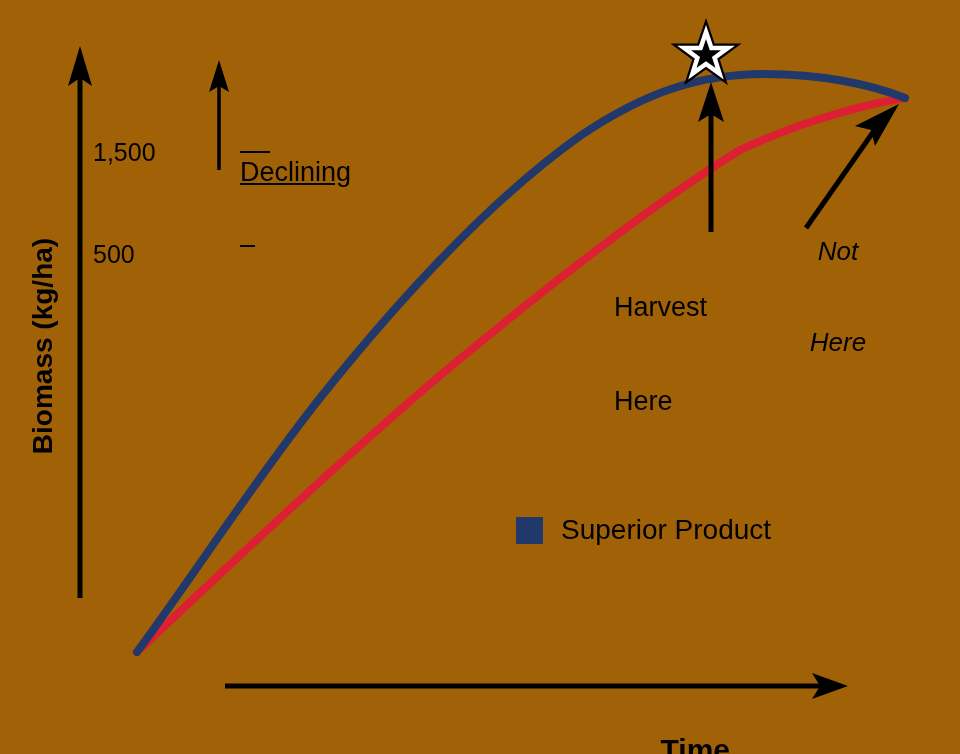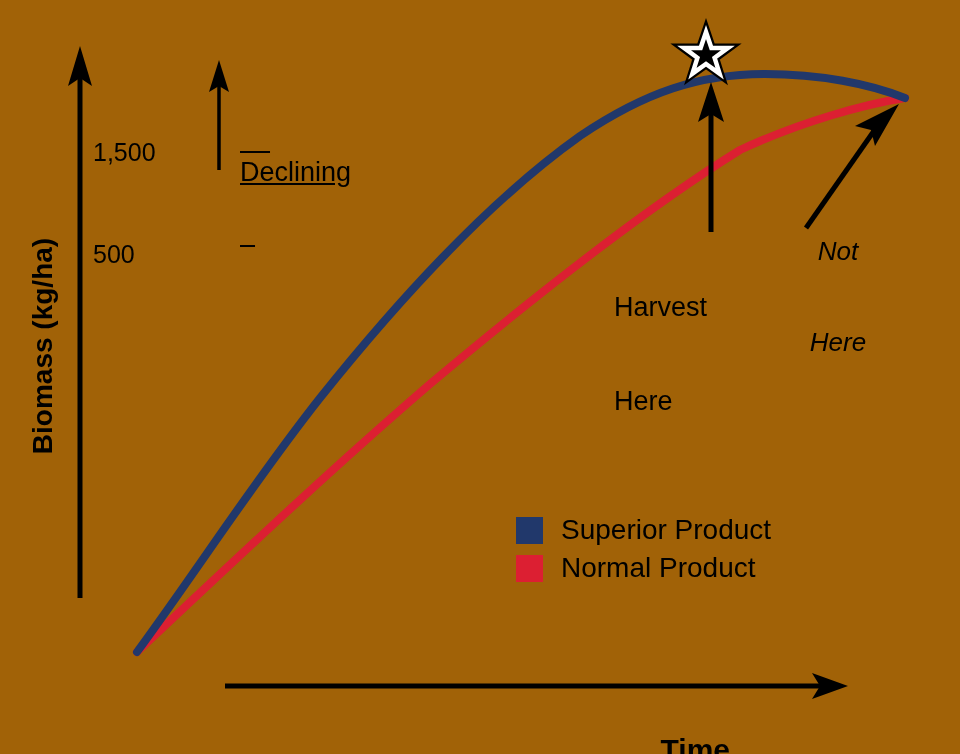--- a/index.html
+++ b/index.html
@@ -188,21 +188,17 @@
   <div class="ovl" id="not-here-text">
     <div>Not</div>
     <div>Here</div>
   </div>
 
   <div id="legend">
     <div class="legend-row">
       <span class="legend-swatch" id="swatch-superior" style="background: rgb(33, 56, 107);"></span>
       <span class="legend-label">Superior Product</span>
     </div>
-    <div class="legend-row">
-      <span class="legend-swatch" id="swatch-normal" style="background: rgb(220, 31, 50);"></span>
-      <span class="legend-label">Normal Product</span>
-    </div>
   </div>
 
   <div class="ovl" id="x-axis-title">Time</div>
 
 </div>
 
 </body></html>

